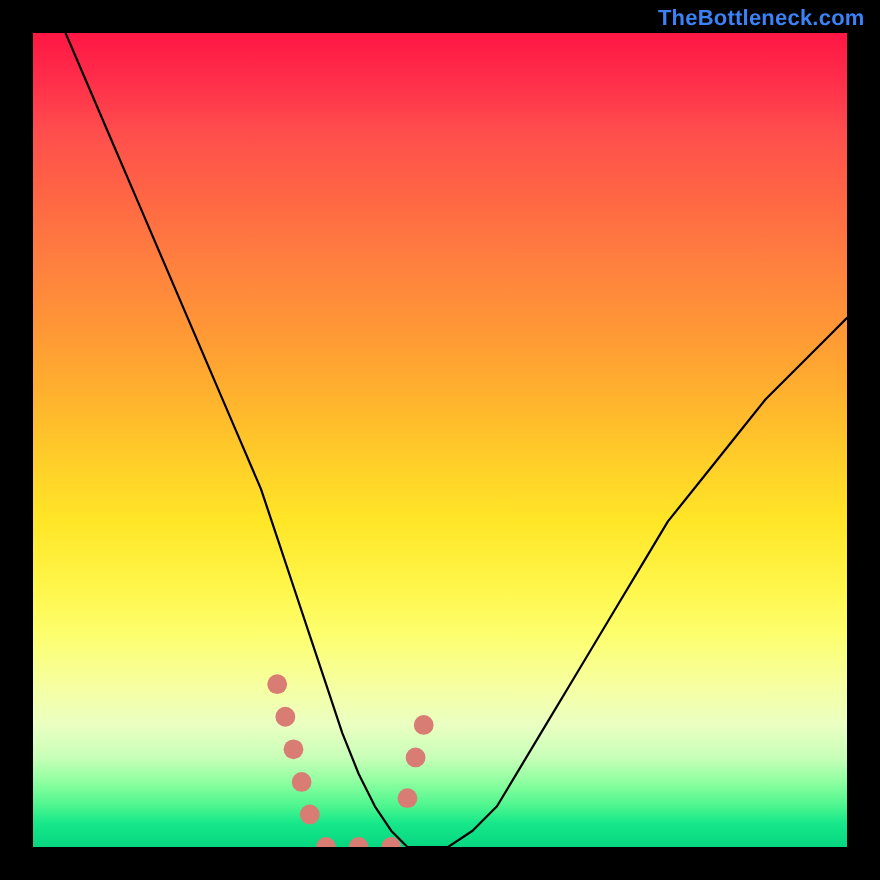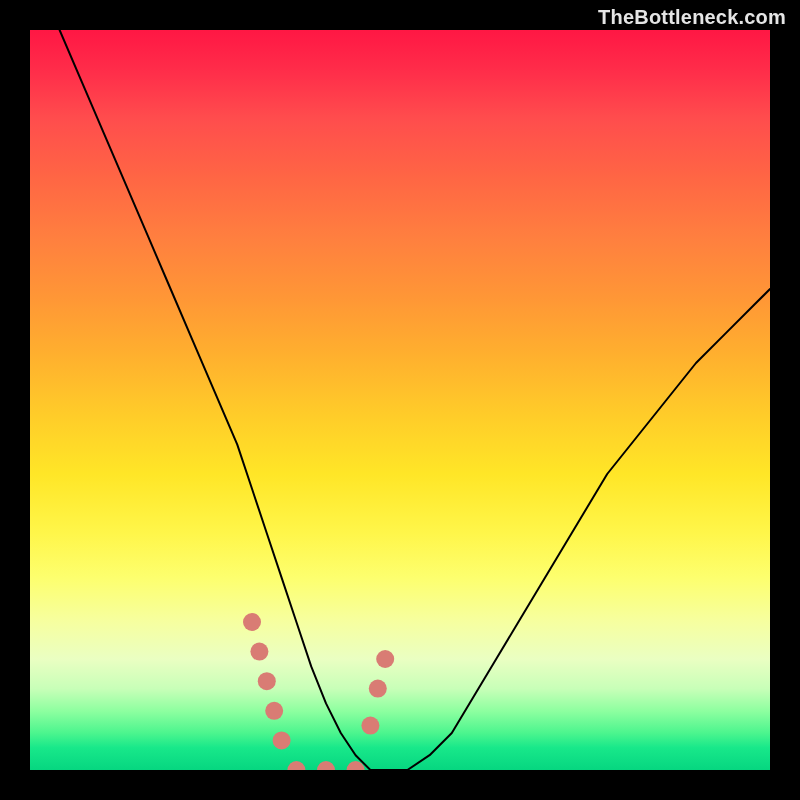--- a/index.html
+++ b/index.html
@@ -43,21 +43,21 @@
       #06d680 100%
     );
   }
   .watermark {
     position: absolute;
     top: 6px;
     right: 14px;
     font-family: Arial, Helvetica, sans-serif;
     font-size: 20px;
     font-weight: 600;
-    color: #e5e5e5;
+    color: #3b82f6;
     letter-spacing: 0.2px;
     user-select: none;
   }
   svg.curve {
     position: absolute;
     inset: 0;
     width: 100%;
     height: 100%;
   }
 </style>

